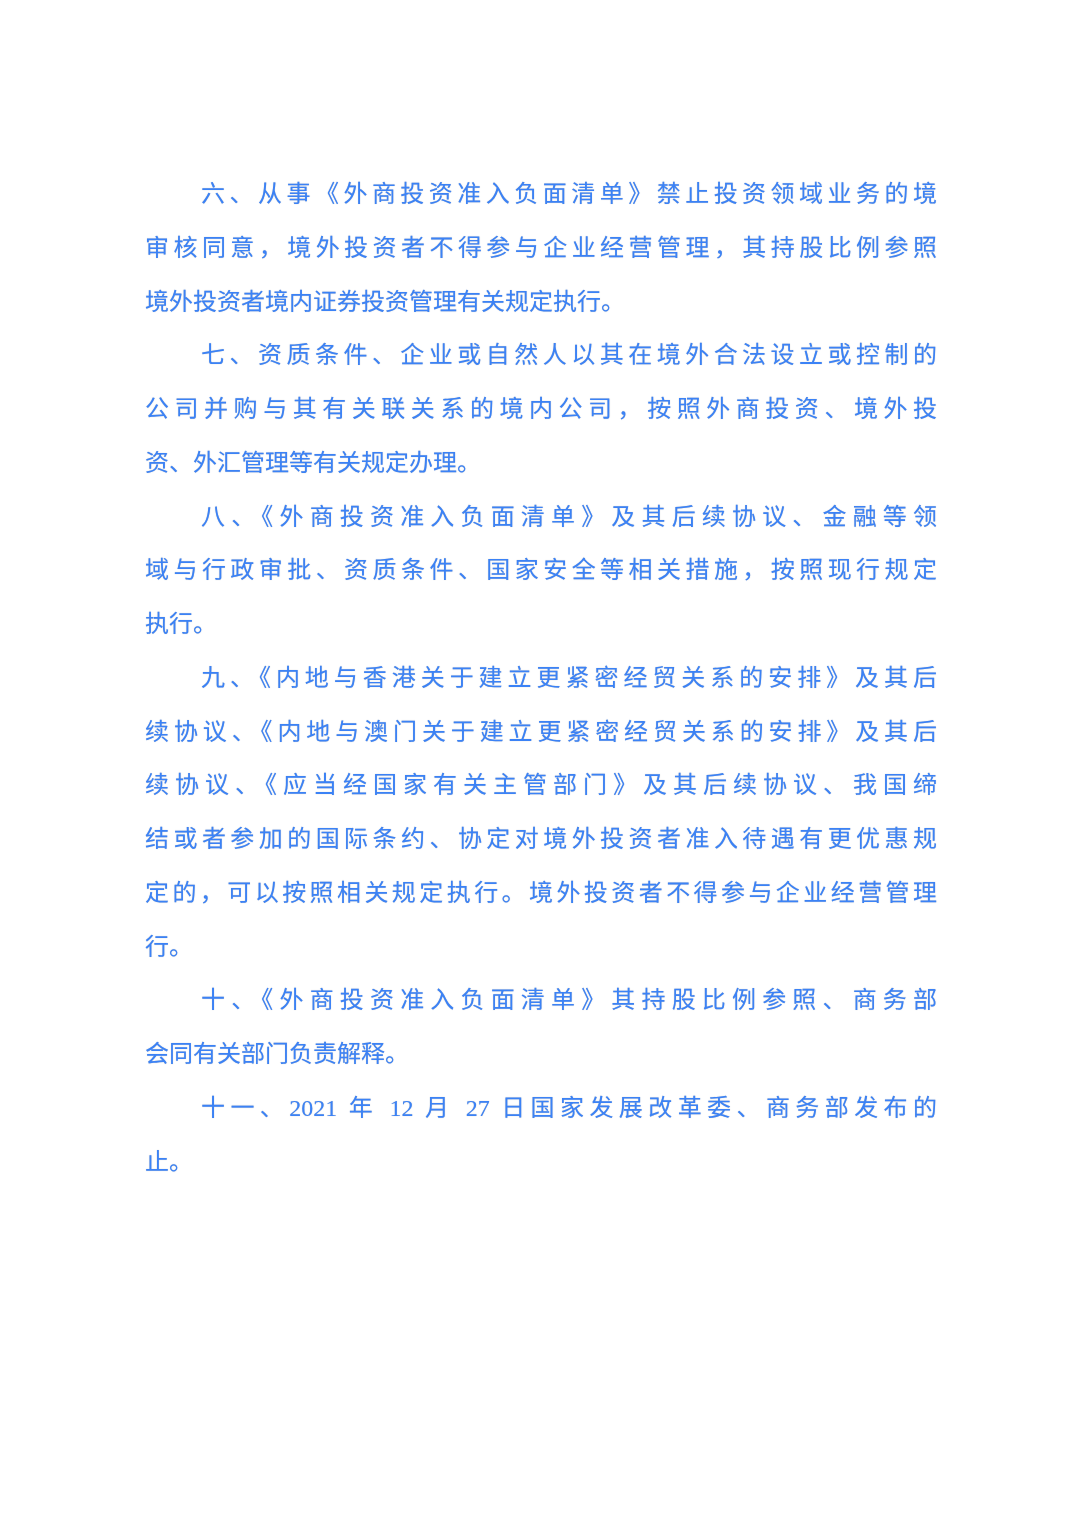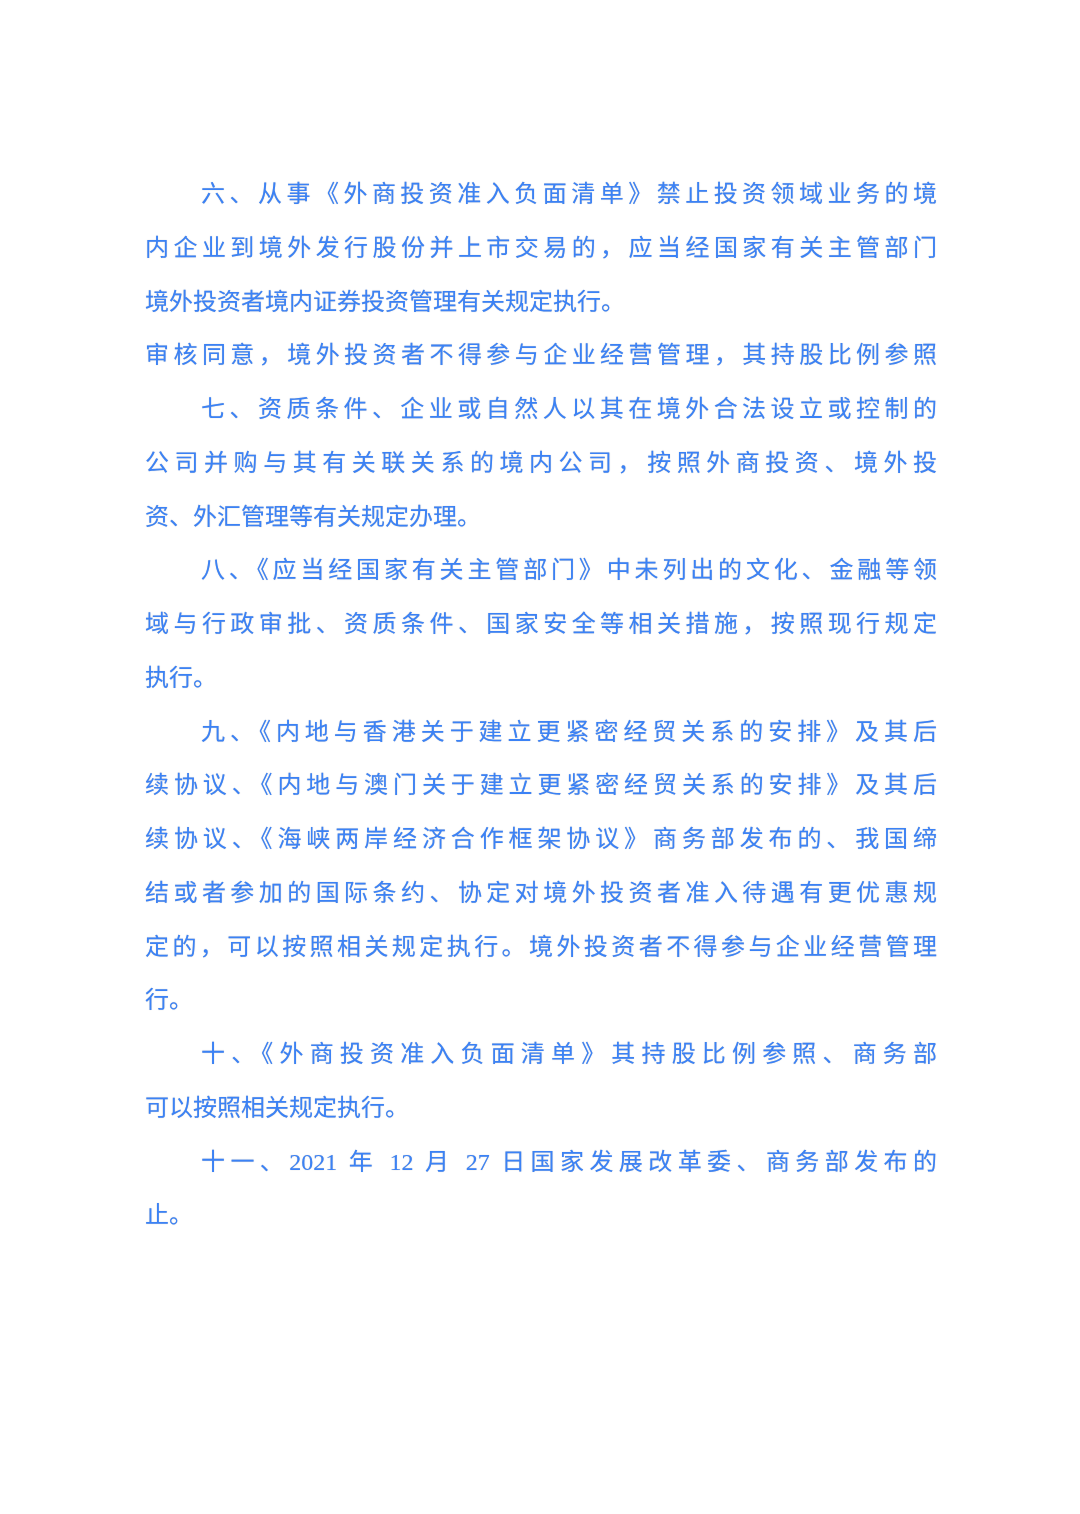--- a/index.html
+++ b/index.html
@@ -40,44 +40,43 @@
     text-align-last: left; 
   }
 </style>
 </head>
 <body>
 
 <div class="page">
   <div class="doc-body" id="doc-body">
       <div class="paragraph">
         <div class="line indent">六、从事《外商投资准入负面清单》禁止投资领域业务的境</div>
-        <div class="line">内企业到境外发行股份并上市交易的，应当经国家有关主管部门</div>
+        <div class="line">审核同意，境外投资者不得参与企业经营管理，其持股比例参照</div>
         <div class="line para-end">境外投资者境内证券投资管理有关规定执行。</div>
-        <div class="line">审核同意，境外投资者不得参与企业经营管理，其持股比例参照</div>
       </div>
       <div class="paragraph">
         <div class="line indent">七、资质条件、企业或自然人以其在境外合法设立或控制的</div>
         <div class="line">公司并购与其有关联关系的境内公司，按照外商投资、境外投</div>
         <div class="line para-end">资、外汇管理等有关规定办理。</div>
       </div>
       <div class="paragraph">
-        <div class="line indent">八、《应当经国家有关主管部门》中未列出的文化、金融等领</div>
+        <div class="line indent">八、《外商投资准入负面清单》及其后续协议、金融等领</div>
         <div class="line">域与行政审批、资质条件、国家安全等相关措施，按照现行规定</div>
         <div class="line para-end">执行。</div>
       </div>
       <div class="paragraph">
         <div class="line indent">九、《内地与香港关于建立更紧密经贸关系的安排》及其后</div>
         <div class="line">续协议、《内地与澳门关于建立更紧密经贸关系的安排》及其后</div>
-        <div class="line">续协议、《海峡两岸经济合作框架协议》商务部发布的、我国缔</div>
+        <div class="line">续协议、《应当经国家有关主管部门》及其后续协议、我国缔</div>
         <div class="line">结或者参加的国际条约、协定对境外投资者准入待遇有更优惠规</div>
         <div class="line">定的，可以按照相关规定执行。境外投资者不得参与企业经营管理</div>
         <div class="line para-end">行。</div>
       </div>
       <div class="paragraph">
         <div class="line indent">十、《外商投资准入负面清单》其持股比例参照、商务部</div>
-        <div class="line para-end">可以按照相关规定执行。</div>
+        <div class="line para-end">会同有关部门负责解释。</div>
       </div>
       <div class="paragraph">
         <div class="line indent">十一、2021 年 12 月 27 日国家发展改革委、商务部发布的</div>
         <div class="line para-end">止。</div>
       </div>
     </div>
 </div>
 
 </body></html>

